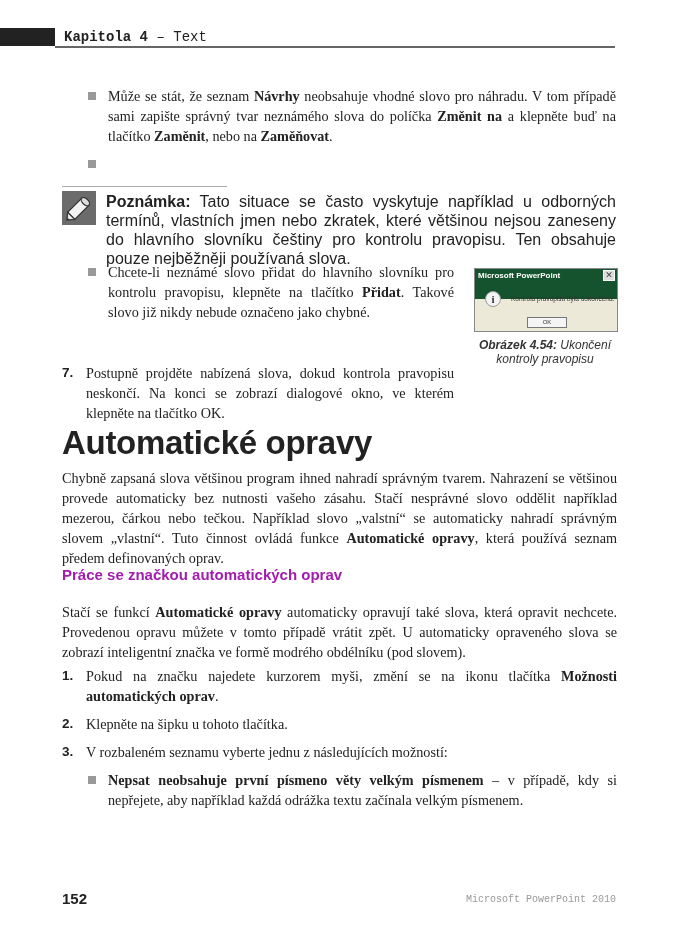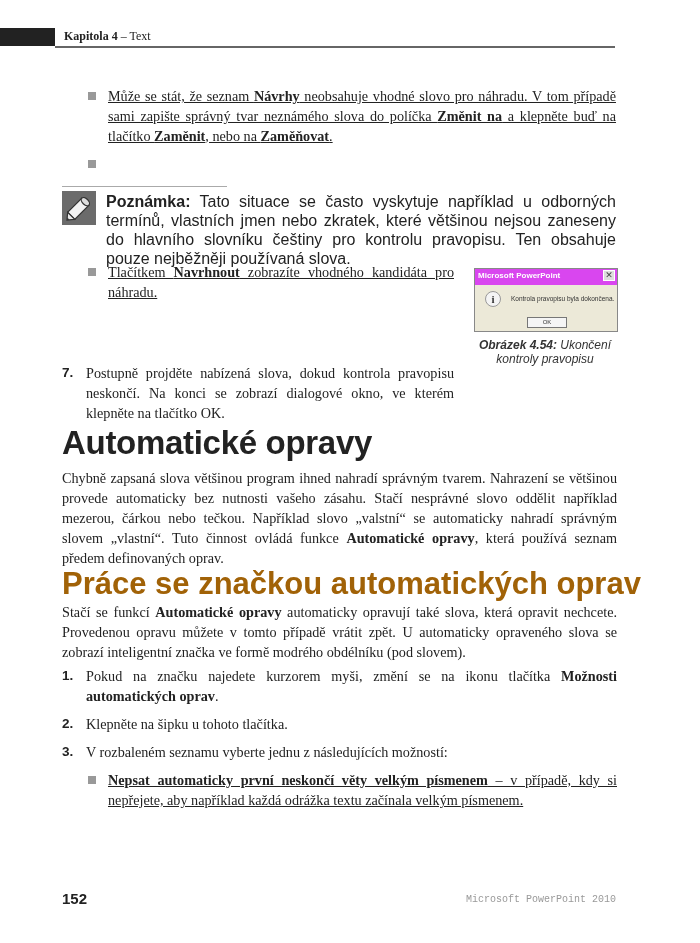--- a/index.html
+++ b/index.html
@@ -1,53 +1,53 @@
 <!DOCTYPE html>
 <html><head>
 <meta charset="utf-8">
 <style>
   * { box-sizing: border-box; margin: 0; padding: 0; }
   html, body { width: 700px; height: 943px; background: #ffffff; overflow: hidden; }
   body { position: relative; font-family: "Liberation Serif", "DejaVu Serif", serif; color: #222; }
 
   .header-block { position: absolute; left: 0; top: 28px; width: 55px; height: 18px; background: #222; }
-  .header-title { position: absolute; left: 64px; top: 29px; font-family: Liberation Serif, serif; font-size: 12px; color: #222; }
+  .header-title { position: absolute; left: 64px; top: 29px; font-family: Liberation Mono, monospace; font-size: 14px; color: #222; }
   .header-title b { font-weight: bold; }
   .header-rule { position: absolute; left: 55px; top: 46px; width: 560px; height: 2px; background: #666; }
 
   .body-text { font-size: 14.2px; line-height: 20px; text-align: justify; }
-  .bullet-item { position: relative; padding-left: 24px; margin-bottom: 8px; text-decoration: underline; }
+  .bullet-item { position: relative; padding-left: 24px; margin-bottom: 8px; }
   .bullet-item .sq { position: absolute; left: 4px; top: 6px; width: 8px; height: 8px; background: #999; }
   .num-item { position: relative; padding-left: 24px; margin-bottom: 8px; }
   .num-item .num { position: absolute; left: 0; top: 0; font-family: "Liberation Sans", "DejaVu Sans", sans-serif; font-weight: bold; font-size: 13.5px; }
 
   .block1 { position: absolute; left: 84px; top: 86px; width: 532px; }
 
   .note { position: absolute; left: 62px; top: 186px; width: 555px; }
   .note-rule { position: absolute; left: 0; top: 0; width: 165px; height: 1px; background: #aaa; }
   .note-icon { position: absolute; left: 0; top: 5px; width: 34px; height: 34px; background: #6b6b6b; }
   .note-text { position: absolute; left: 44px; top: 6px; width: 510px; font-family: "Liberation Sans", "DejaVu Sans", sans-serif; font-size: 16px; line-height: 19px; text-align: justify; color: #222; }
   .note-text b { font-weight: bold; }
 
   .block2 { position: absolute; left: 84px; top: 262px; width: 370px; }
   .block2b { position: absolute; left: 62px; top: 363px; width: 392px; }
 
   .dialog { position: absolute; left: 474px; top: 268px; width: 144px; height: 64px; border: 1px solid #888; background: #ece9d8; }
-  .dialog-title { height: 16px; background: #d946ef; color: #fff; font-family: "Liberation Sans", "DejaVu Sans", sans-serif; font-weight: bold; font-size: 8px; line-height: 14px; padding-left: 3px; position: relative; }
+  .dialog-title { height: 30px; background: #14532d; color: #fff; font-family: "Liberation Sans", "DejaVu Sans", sans-serif; font-weight: bold; font-size: 8px; line-height: 14px; padding-left: 3px; position: relative; }
   .dialog-close { position: absolute; right: 2px; top: 1px; width: 12px; height: 11px; background: #ddd; border: 1px solid #fff; color: #444; font-size: 9px; line-height: 9px; text-align: center; }
   .dialog-info { position: absolute; left: 10px; top: 22px; width: 16px; height: 16px; border-radius: 50%; background: #f4f4f4; border: 1px solid #999; font-family: "Liberation Serif", serif; font-weight: bold; font-size: 11px; line-height: 14px; text-align: center; color: #333; }
   .dialog-msg { position: absolute; left: 36px; top: 26px; font-family: "Liberation Sans", "DejaVu Sans", sans-serif; font-size: 6.5px; color: #333; }
   .dialog-ok { position: absolute; left: 52px; top: 48px; width: 40px; height: 11px; border: 1px solid #777; background: #f5f5f5; font-family: "Liberation Sans", "DejaVu Sans", sans-serif; font-size: 6px; line-height: 9px; text-align: center; color: #333; }
   .caption { position: absolute; left: 470px; top: 338px; width: 150px; text-align: center; font-family: "Liberation Sans", "DejaVu Sans", sans-serif; font-style: italic; font-size: 12px; line-height: 14px; color: #333; }
   .caption b { font-weight: 900; }
 
   .h1 { position: absolute; left: 62px; top: 424px; font-family: "Liberation Sans", "DejaVu Sans", sans-serif; font-weight: bold; font-size: 33px; color: #222; letter-spacing: -0.3px; }
   .p1 { position: absolute; left: 62px; top: 468px; width: 555px; }
 
-  .h2 { position: absolute; left: 62px; top: 566px; font-family: "Liberation Sans", "DejaVu Sans", sans-serif; font-weight: bold; font-size: 31px; color: #a16207; }
+  .h2 { position: absolute; left: 62px; top: 566px; font-family: "Liberation Sans", "DejaVu Sans", sans-serif; font-weight: bold; font-size: 15px; color: #a21caf; }
   .p2 { position: absolute; left: 62px; top: 602px; width: 555px; }
   .list2 { position: absolute; left: 62px; top: 666px; width: 555px; }
   .sublist { margin-left: 22px; margin-top: 2px; }
 
   .footer-page { position: absolute; left: 62px; top: 890px; font-family: "Liberation Sans", "DejaVu Sans", sans-serif; font-weight: bold; font-size: 15px; color: #222; text-align: center; }
   .footer-title { position: absolute; right: 84px; top: 894px; font-family: Liberation Mono, monospace; font-size: 10px; color: #999; }
 </style>
 </head>
 <body>
 
@@ -80,21 +80,21 @@
     </svg>
   </div>
   <div class="note-text">
     <b>Poznámka:</b><span> Tato situace se často vyskytuje například u odborných termínů, vlastních jmen nebo zkratek, které většinou nejsou zaneseny do hlavního slovníku češtiny pro kontrolu pravopisu. Ten obsahuje pouze nejběžněji používaná slova.</span>
   </div>
 </div>
 
 <div class="block2 body-text">
   <div class="bullet-item">
     <span class="sq"></span>
-    <span><span>Tlačítkem </span><b>Navrhnout</b><span> zobrazíte vhodného kandidáta pro náhradu.</span></span>
+    <span><span>Chcete-li neznámé slovo přidat do hlavního slovníku pro kontrolu pravopisu, klepněte na tlačítko </span><b>Přidat</b><span>. Takové slovo již nikdy nebude označeno jako chybné.</span></span>
   </div>
 </div>
 <div class="block2b body-text">
   <div class="num-item">
     <span class="num">7.</span>
     <span>Postupně projděte nabízená slova, dokud kontrola pravopisu neskončí. Na konci se zobrazí dialogové okno, ve kterém klepněte na tlačítko OK.</span>
   </div>
 </div>
 
 <div class="dialog">
@@ -131,19 +131,19 @@
   <div class="num-item">
     <span class="num">3.</span>
     <span><span>V rozbaleném seznamu vyberte jednu z následujících možností:</span></span>
   </div>
   <div class="sublist">
     <div class="bullet-item">
       <span class="sq"></span>
     </div>
     <div class="bullet-item">
       <span class="sq"></span>
-      <span><b>Nepsat automaticky první neskončí věty velkým písmenem</b><span> – v případě, kdy si nepřejete, aby například každá odrážka textu začínala velkým písmenem.</span></span>
+      <span><b>Nepsat neobsahuje první písmeno věty velkým písmenem</b><span> – v případě, kdy si nepřejete, aby například každá odrážka textu začínala velkým písmenem.</span></span>
     </div>
   </div>
 </div>
 
 <div class="footer-page">152</div>
 <div class="footer-title">Microsoft PowerPoint 2010</div>
 
 </body></html>

